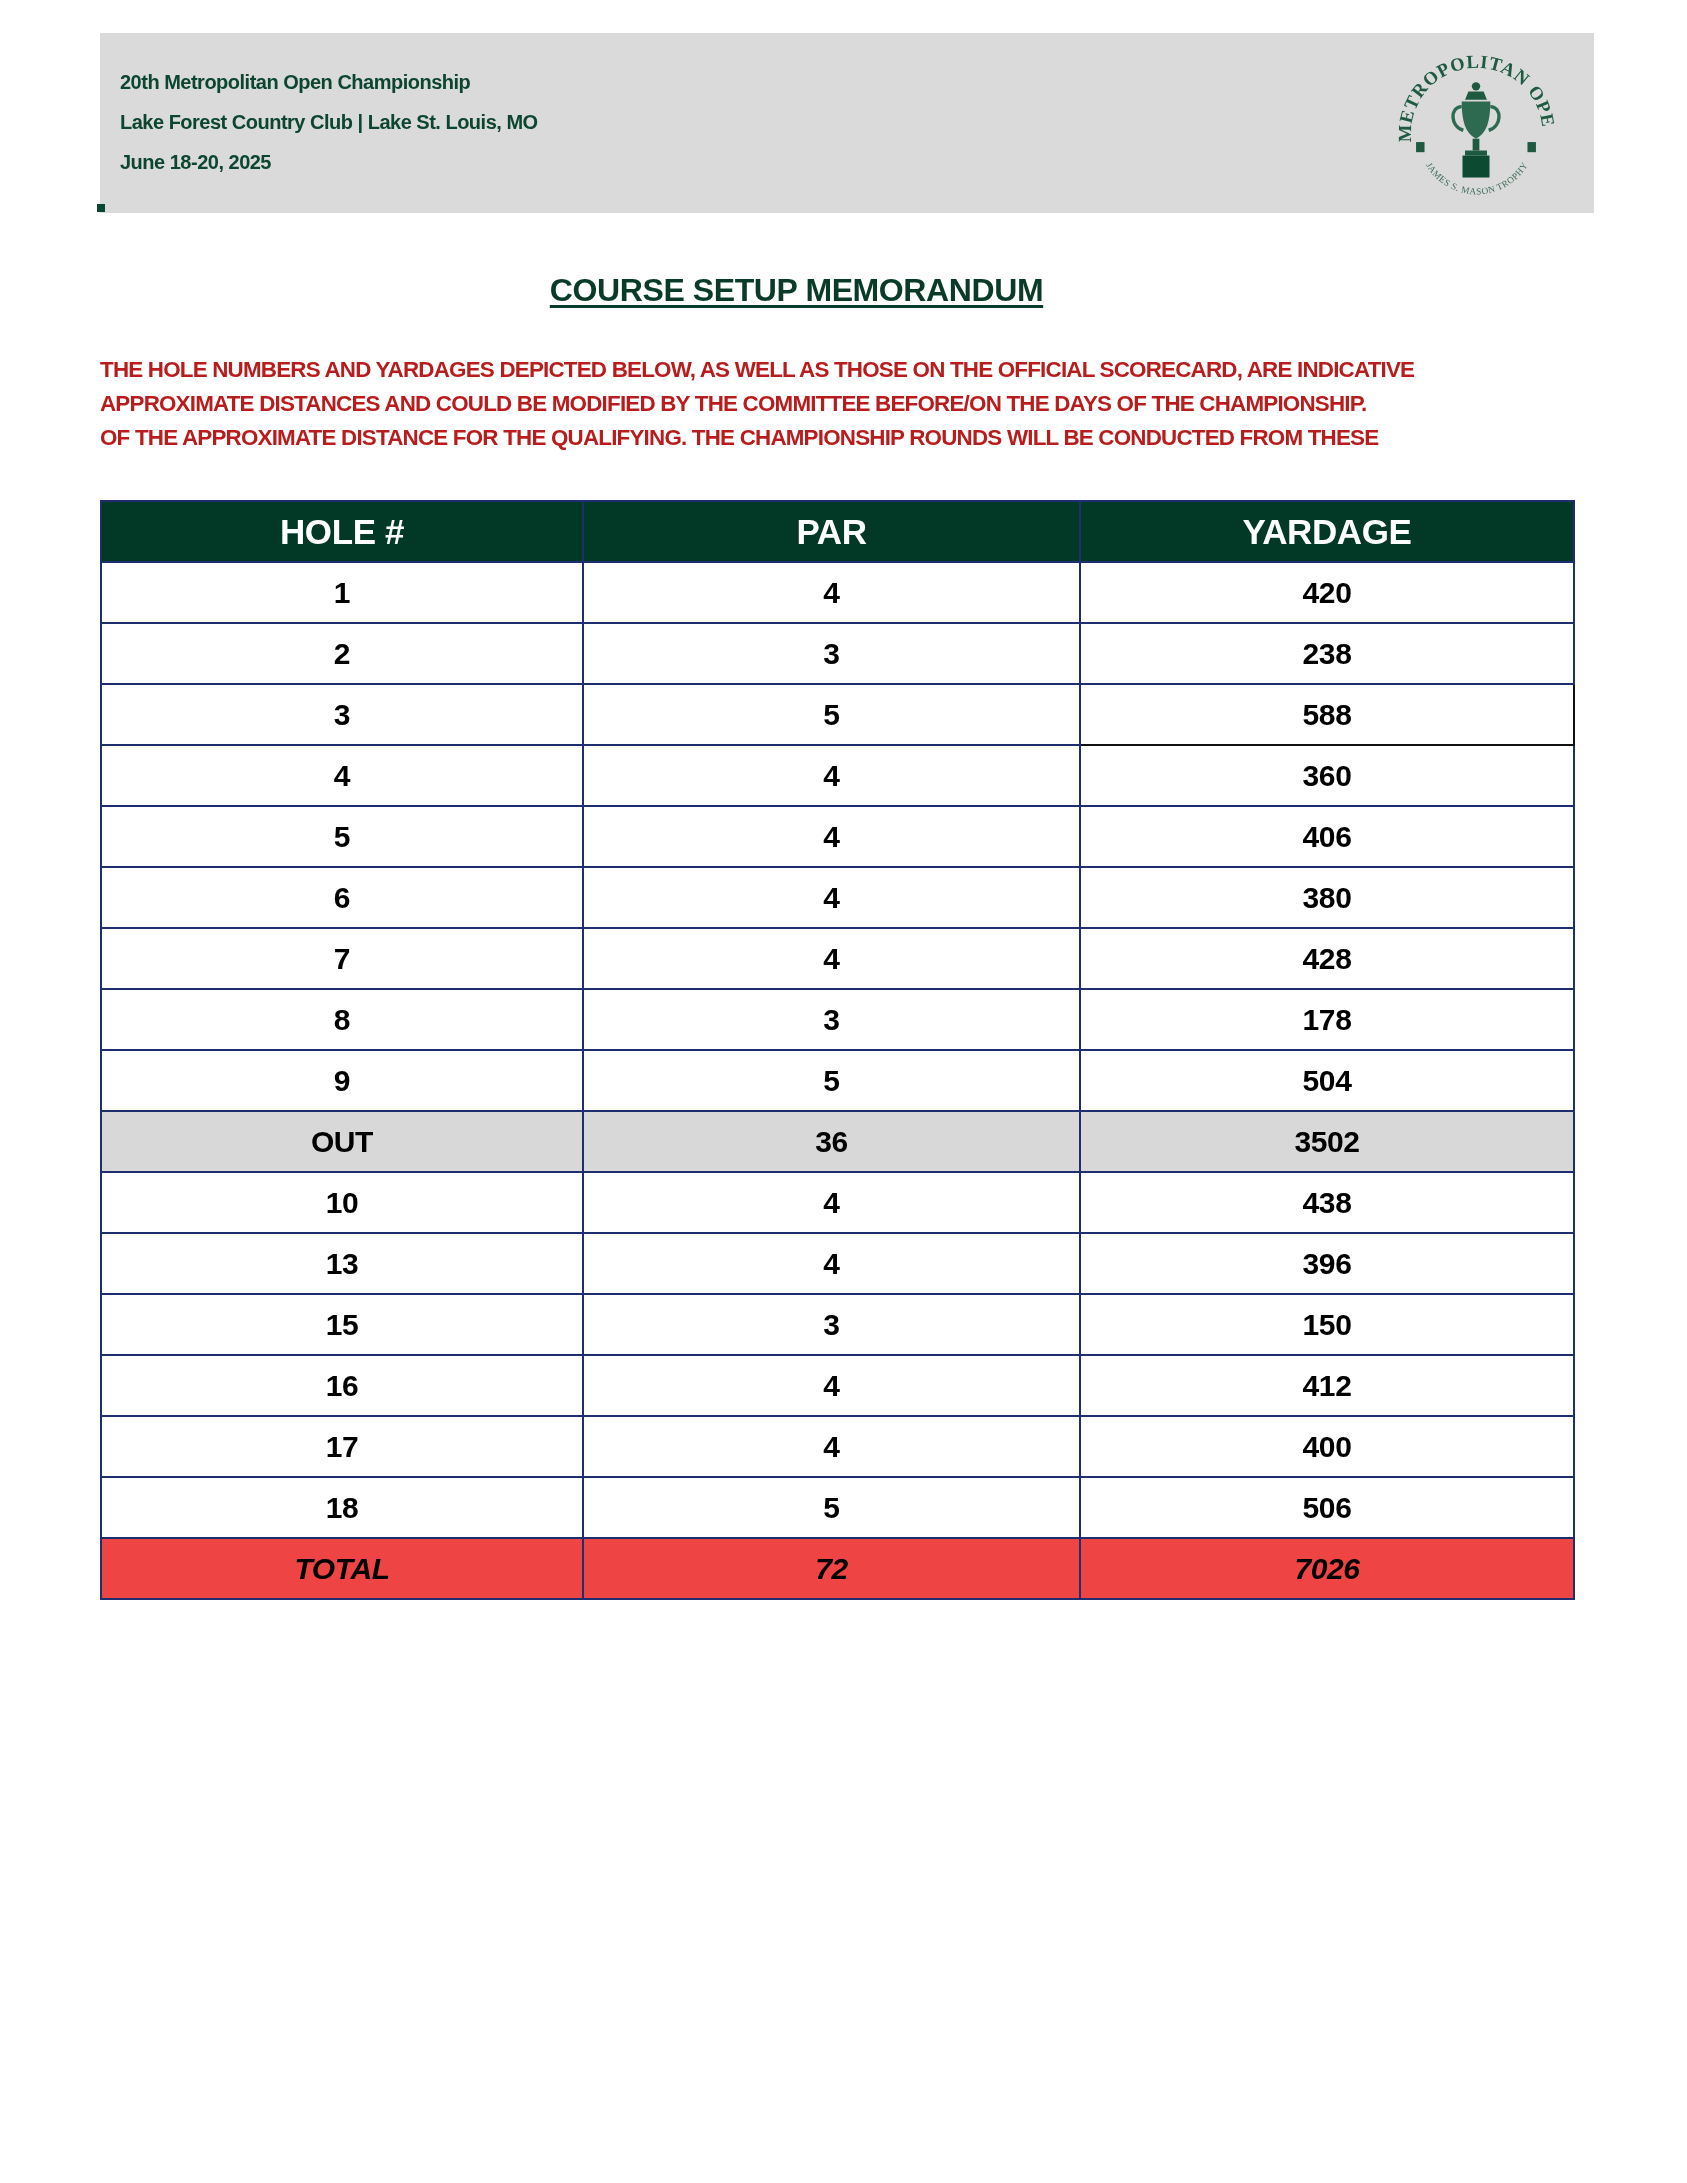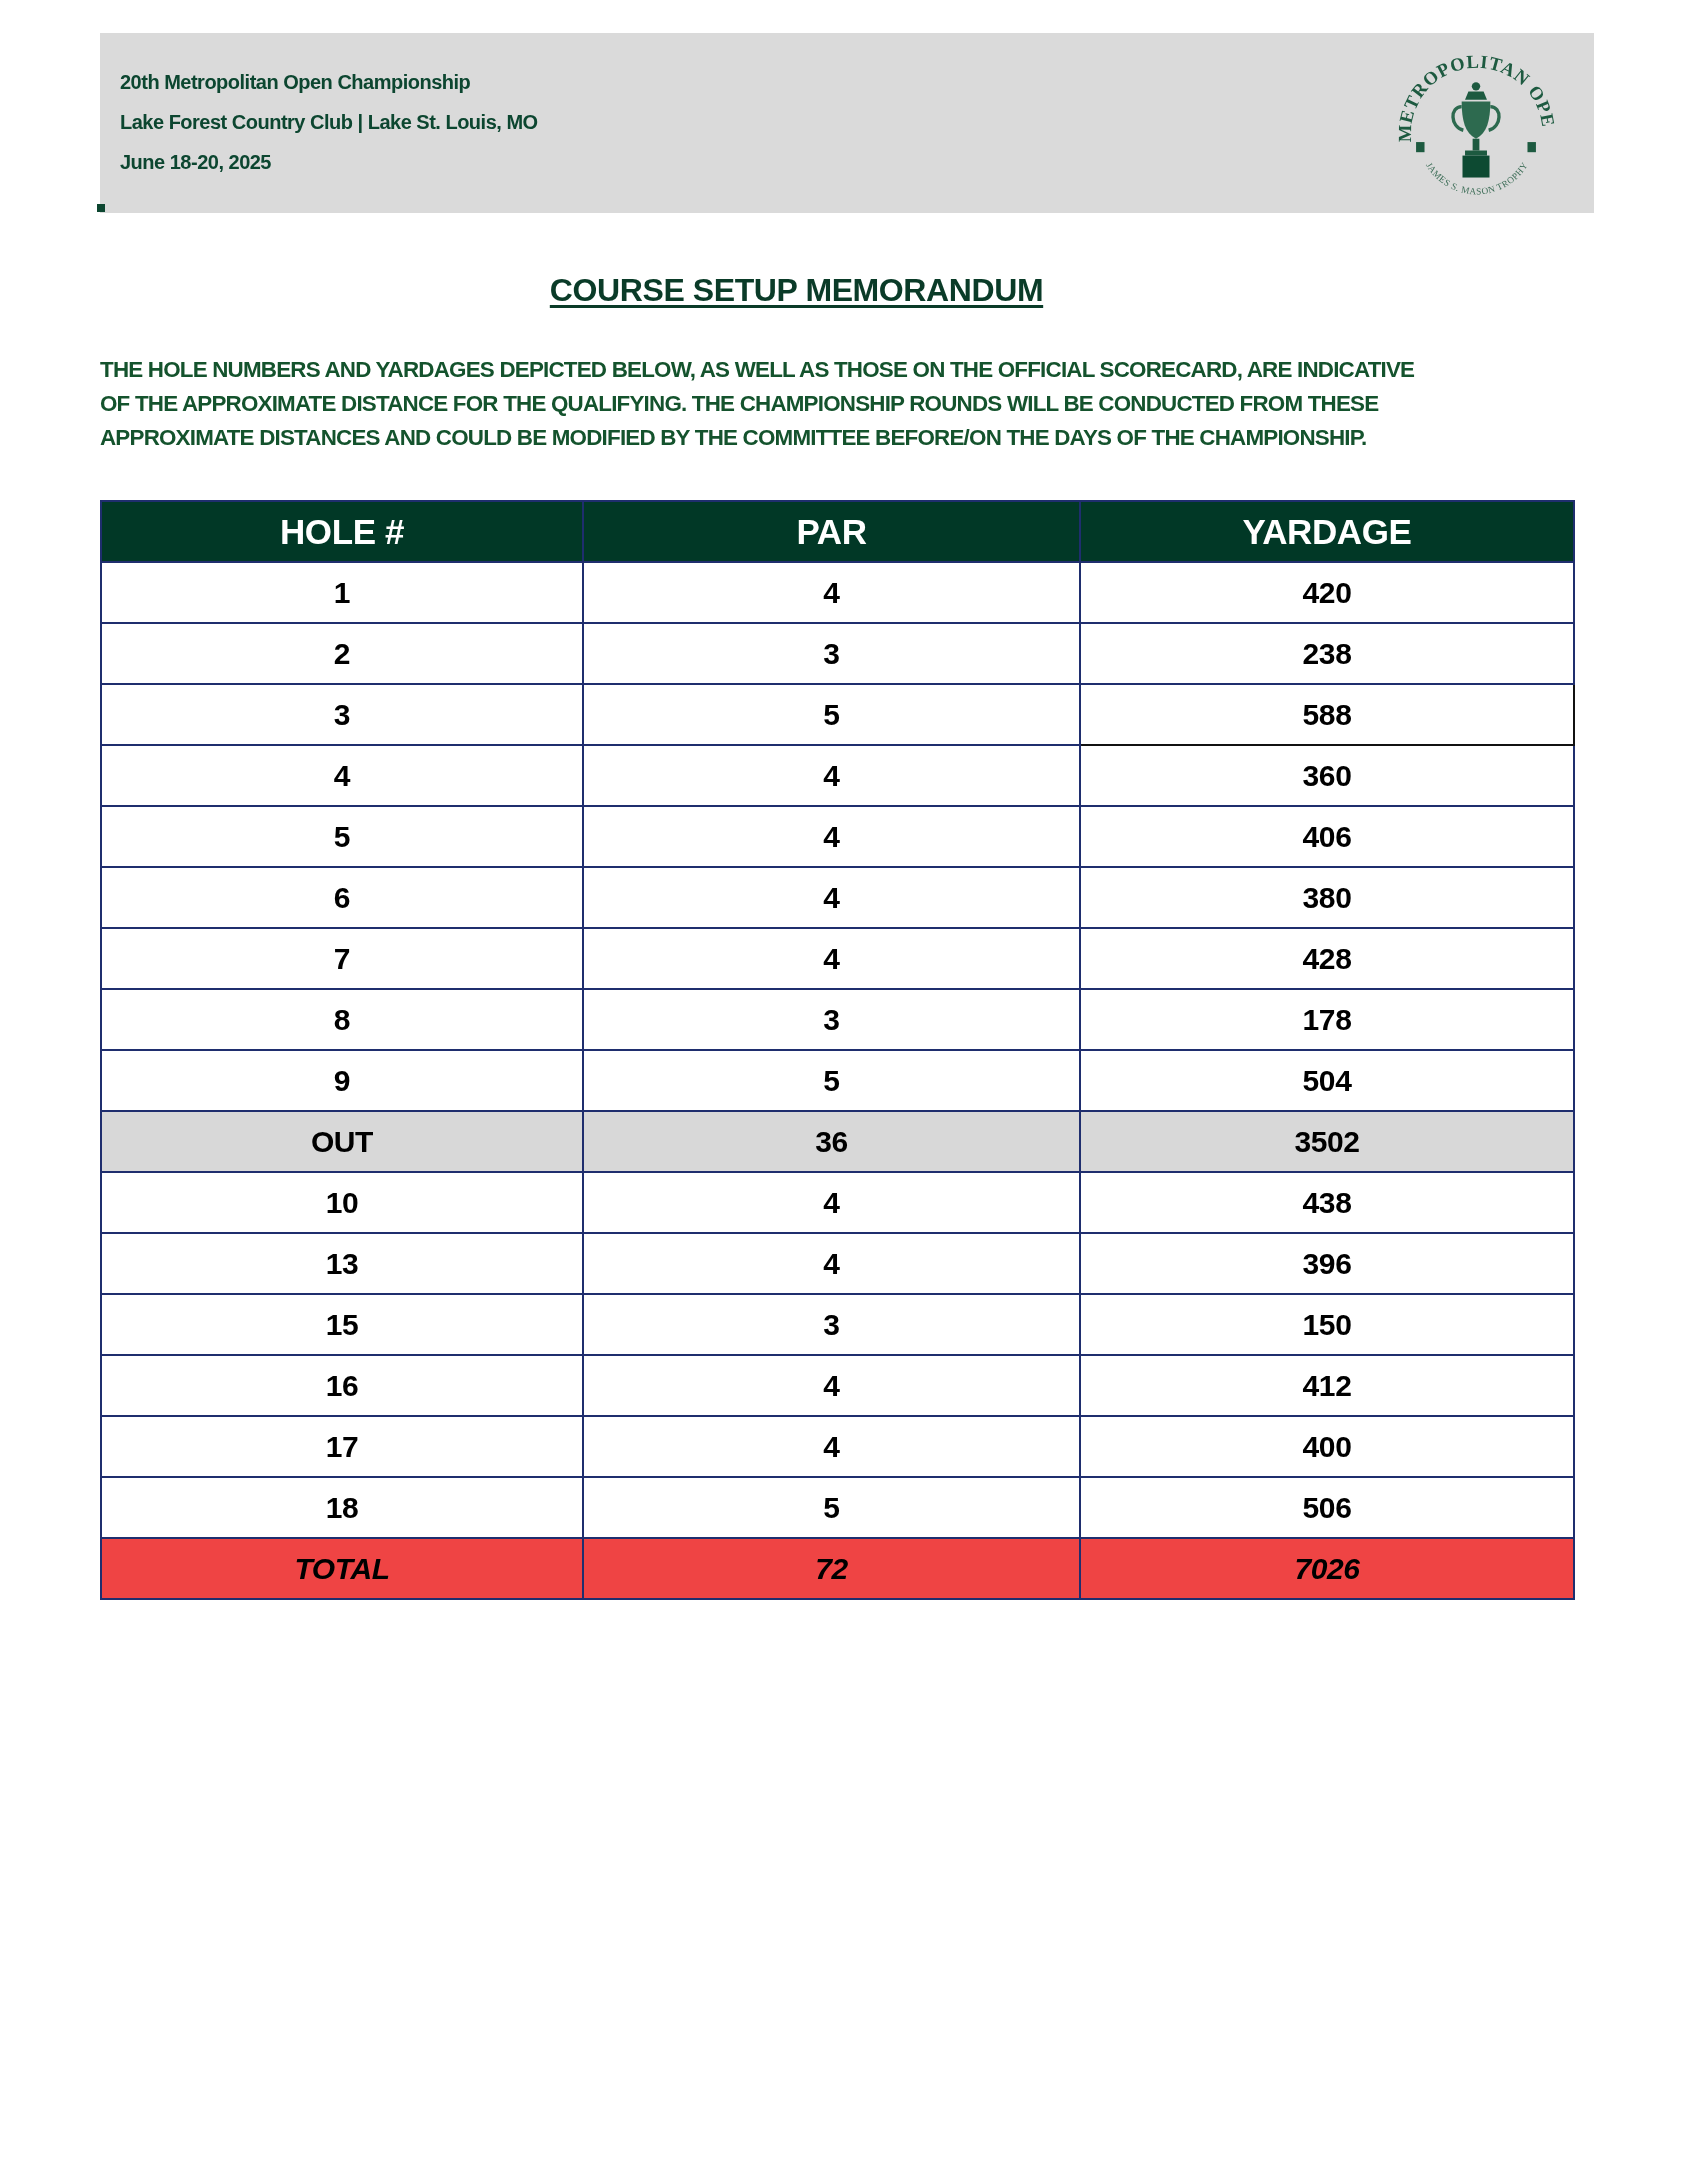--- a/index.html
+++ b/index.html
@@ -15,21 +15,21 @@
 
   .logo { position: absolute; left: 1384px; top: 39px; width: 184px; height: 169px; }
 
   .doc-title { position: absolute; left: 0; width: 1593px; top: 272px; text-align: center; }
   .doc-title span { font-family: "Liberation Sans", sans-serif; font-weight: bold; font-size: 32px;
                     color: #0a3b28; text-decoration: underline; text-decoration-thickness: 2.5px;
                     text-underline-offset: 4.2px; letter-spacing: -0.4px; }
 
   .notice { position: absolute; left: 100px; top: 353px; width: 1502px;
             font-family: "Liberation Sans", sans-serif; font-weight: bold; font-size: 22.4px;
-            line-height: 34px; color: #14532d; letter-spacing: -0.8px; }
+            line-height: 34px; color: #b91c1c; letter-spacing: -0.8px; }
   .notice div { white-space: nowrap; }
 
   table.yardage { position: absolute; left: 100px; top: 488px; width: 1472px;
                   border-collapse: collapse; table-layout: fixed; margin-top: 12px; }
   table.yardage col.c1 { width: 482px; }
   table.yardage col.c2 { width: 497px; }
   table.yardage col.c3 { width: 494px; }
   table.yardage th, table.yardage td { border: 2.5px solid #1f2e6e; height: 59px; text-align: center;
                   vertical-align: middle; padding: 0; font-family: "Liberation Sans", sans-serif;
                   font-weight: bold; }
@@ -76,22 +76,22 @@
     </g>
   </svg>
 </div>
 
 <div class="doc-title">
   <span>COURSE SETUP MEMORANDUM</span>
 </div>
 
 <div class="notice">
   <div>THE HOLE NUMBERS AND YARDAGES DEPICTED BELOW, AS WELL AS THOSE ON THE OFFICIAL SCORECARD, ARE INDICATIVE</div>
+  <div>APPROXIMATE DISTANCES AND COULD BE MODIFIED BY THE COMMITTEE BEFORE/ON THE DAYS OF THE CHAMPIONSHIP.</div>
   <div>OF THE APPROXIMATE DISTANCE FOR THE QUALIFYING.  THE CHAMPIONSHIP ROUNDS WILL BE CONDUCTED FROM THESE</div>
-  <div>APPROXIMATE DISTANCES AND COULD BE MODIFIED BY THE COMMITTEE BEFORE/ON THE DAYS OF THE CHAMPIONSHIP.</div>
 </div>
 
 <table class="yardage">
   <colgroup>
       <col class="c1">
       <col class="c2">
       <col class="c3">
     </colgroup>
   <thead>
     <tr>

